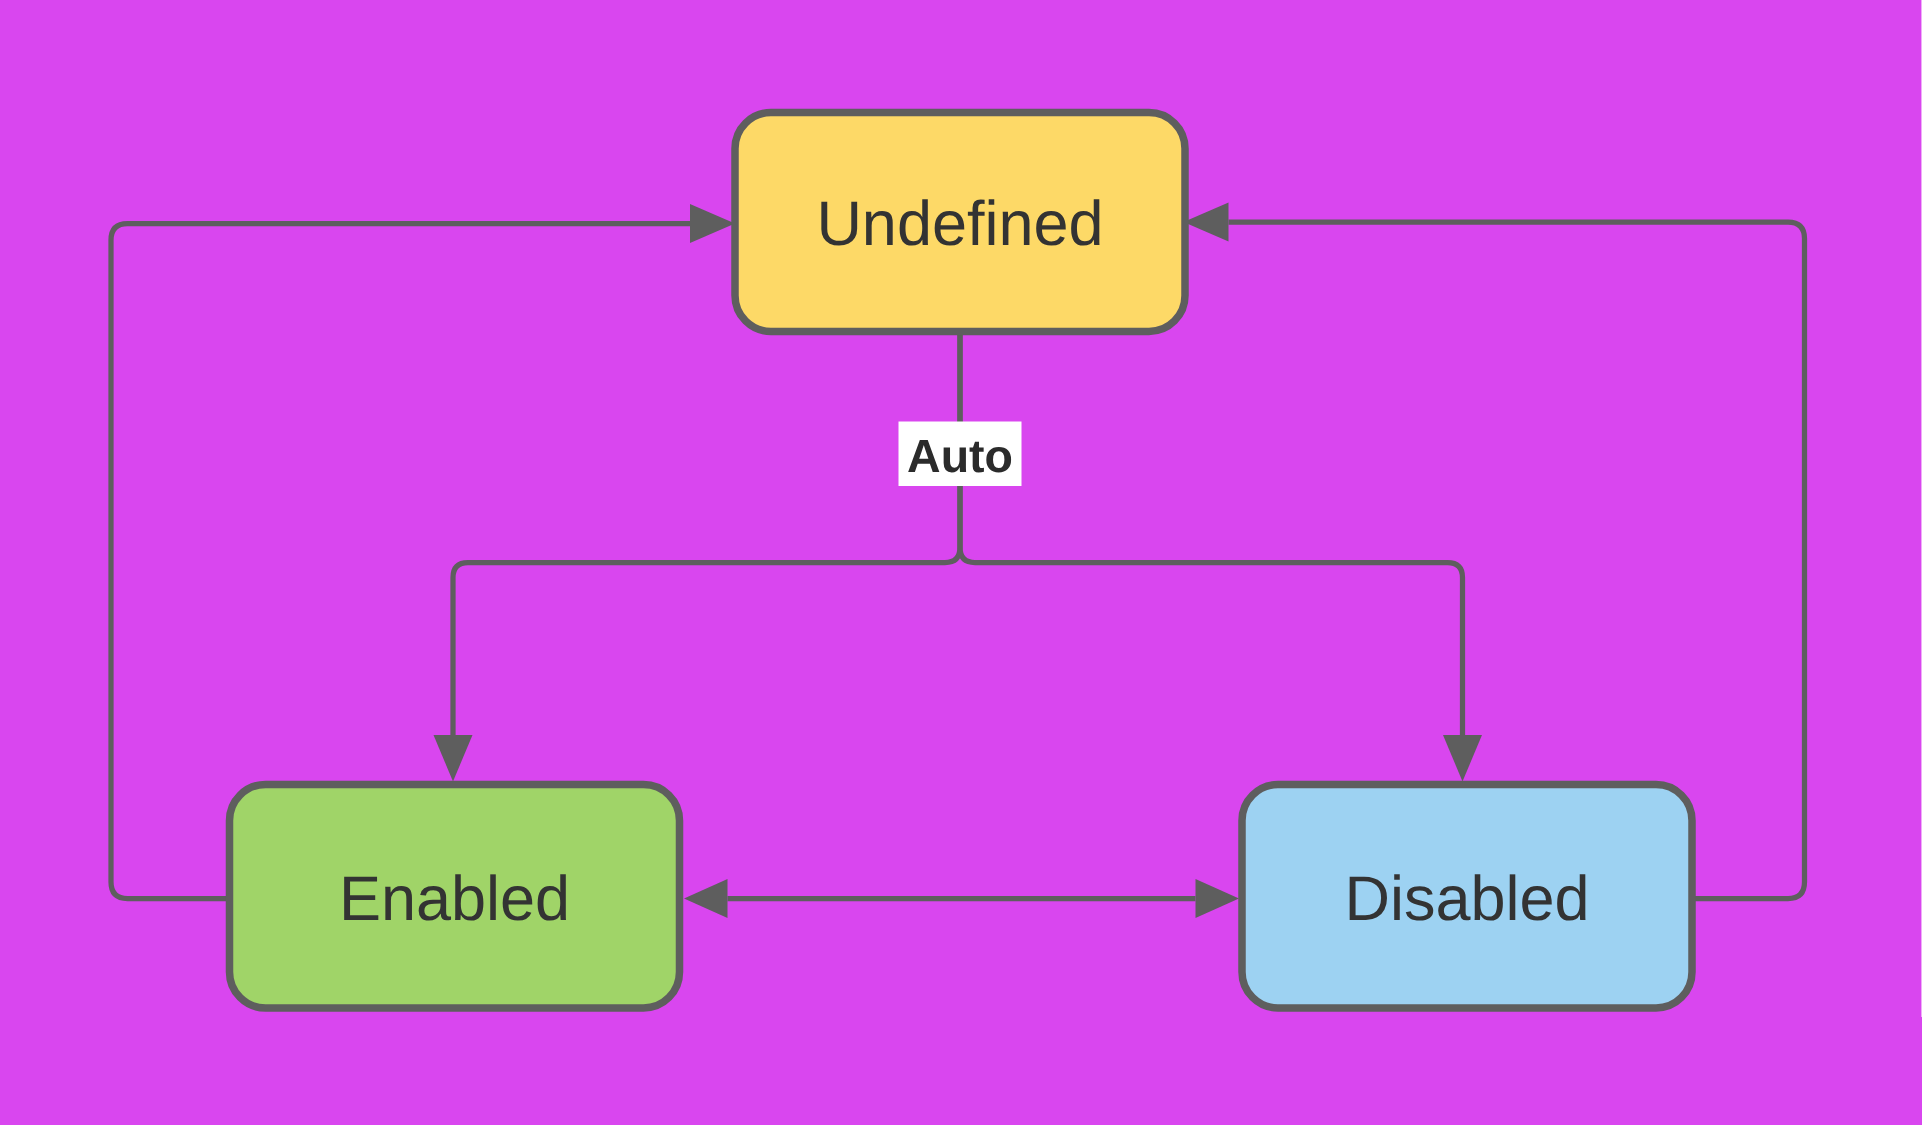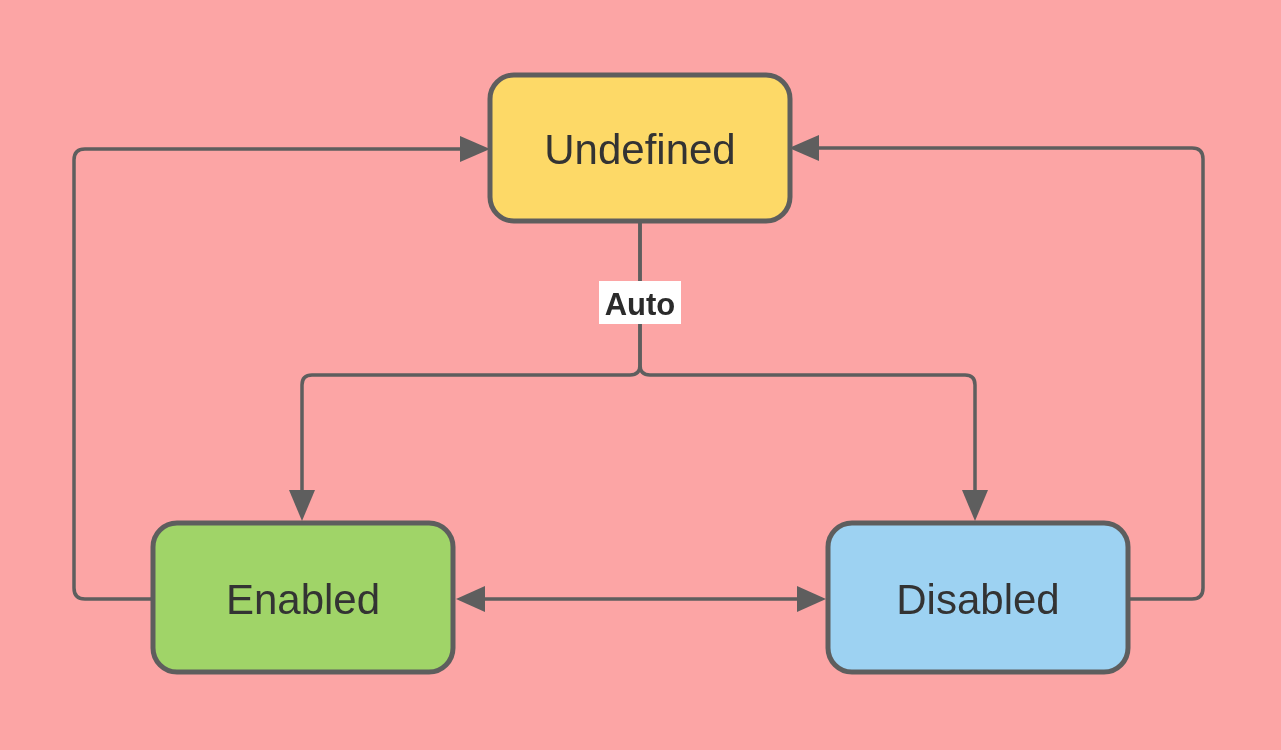--- a/index.html
+++ b/index.html
@@ -4,21 +4,21 @@
 <style>
   html, body {
     margin: 0;
     padding: 0;
     background: #ffffff;
   }
   .canvas {
     position: relative;
     width: 1281px;
     height: 750px;
-    background: #fca5a5;
+    background: #d946ef;
     overflow: hidden;
     font-family: "Liberation Sans", sans-serif;
   }
   svg { display: block; }
   .edge {
     fill: none;
     stroke-width: 3.5;
   }
   .arrowhead { stroke: none; }
   .node-rect {

